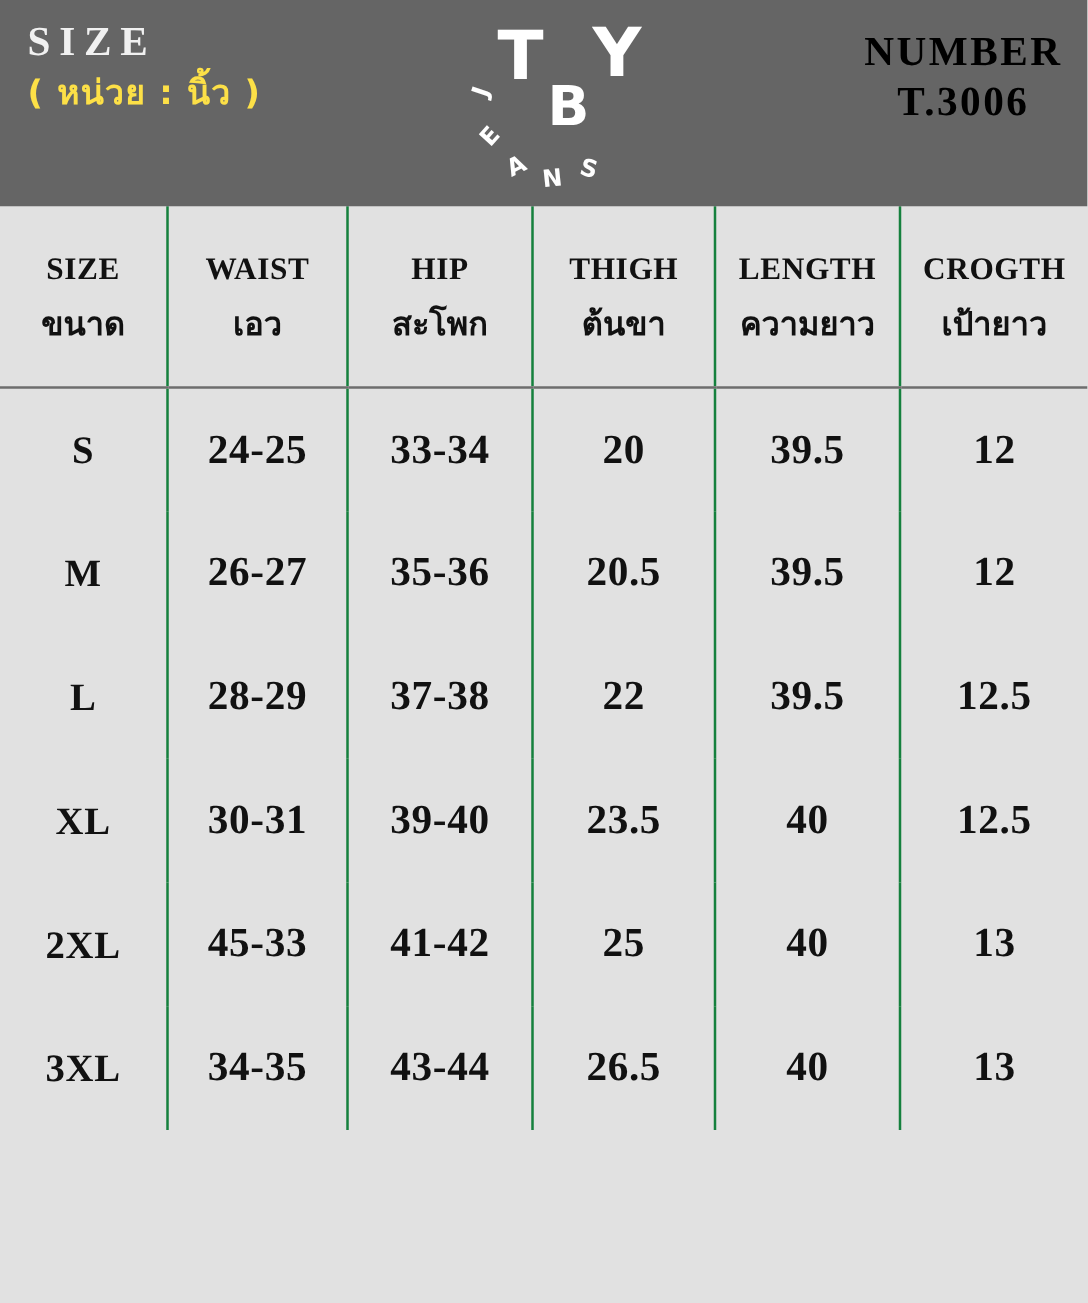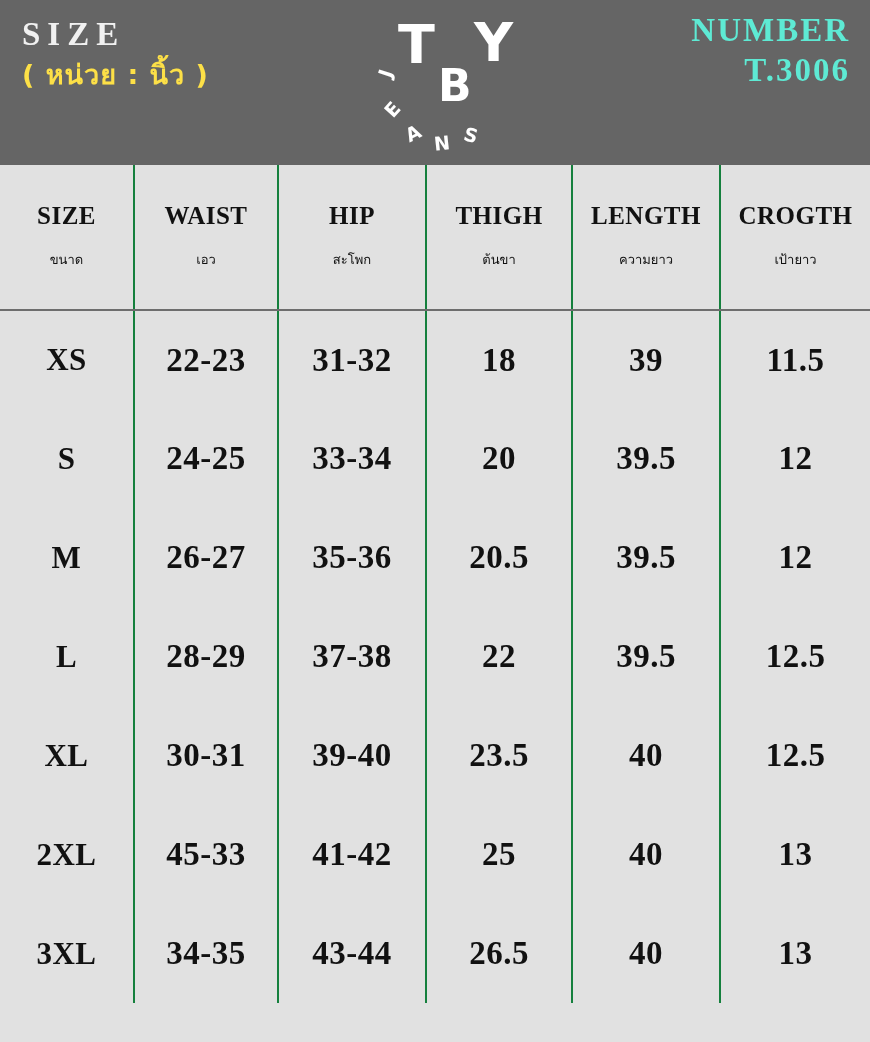--- a/index.html
+++ b/index.html
@@ -77,23 +77,23 @@
   .lg-j { left: 30px;  top: 56px; font-size: 19px; transform: rotate(-72deg); }
   .lg-e { left: 34px;  top: 92px; font-size: 19px; transform: rotate(-48deg); }
   .lg-a { left: 54px;  top: 116px; font-size: 19px; transform: rotate(-26deg); }
   .lg-n { left: 82px;  top: 126px; font-size: 19px; transform: rotate(-6deg); }
   .lg-s { left: 112px; top: 118px; font-size: 19px; transform: rotate(16deg); }
 
   
   .number-block {
     position: absolute;
     right: 20px;
-    top: 10px;
-    text-align: right;
-    color: #5eead4;
+    top: 22px;
+    text-align: center;
+    color: #000000;
   }
   .number-line {
     font-family: "Liberation Serif", "DejaVu Serif", serif;
     font-weight: bold;
     font-size: 33px;
     letter-spacing: 2px;
     line-height: 40px;
     white-space: nowrap;
   }
 
@@ -132,22 +132,22 @@
     font-family: "Liberation Serif", "DejaVu Serif", serif;
     font-weight: bold;
     font-size: 25px;
     letter-spacing: 0.5px;
     line-height: 30px;
     margin-bottom: 16px;
   }
   .th-th {
     display: block;
     font-family: "DejaVu Sans", "Liberation Sans", sans-serif;
-    font-weight: normal;
-    font-size: 13px;
+    font-weight: bold;
+    font-size: 26px;
     line-height: 26px;
   }
 
   tbody td {
     height: 99px;
     font-family: "Liberation Serif", "DejaVu Serif", serif;
     font-weight: bold;
     font-size: 33px;
     letter-spacing: 0.5px;
   }
@@ -217,28 +217,20 @@
         </th>
         <th>
           <span class="th-en">CROGTH</span>
           <span class="th-th">เป้ายาว</span>
         </th>
       </tr>
     </thead>
 
     <tbody>
       <tr>
-        <td class="size-cell">XS</td>
-        <td>22-23</td>
-        <td>31-32</td>
-        <td>18</td>
-        <td>39</td>
-        <td>11.5</td>
-      </tr>
-      <tr>
         <td class="size-cell">S</td>
         <td>24-25</td>
         <td>33-34</td>
         <td>20</td>
         <td>39.5</td>
         <td>12</td>
       </tr>
       <tr>
         <td class="size-cell">M</td>
         <td>26-27</td>

